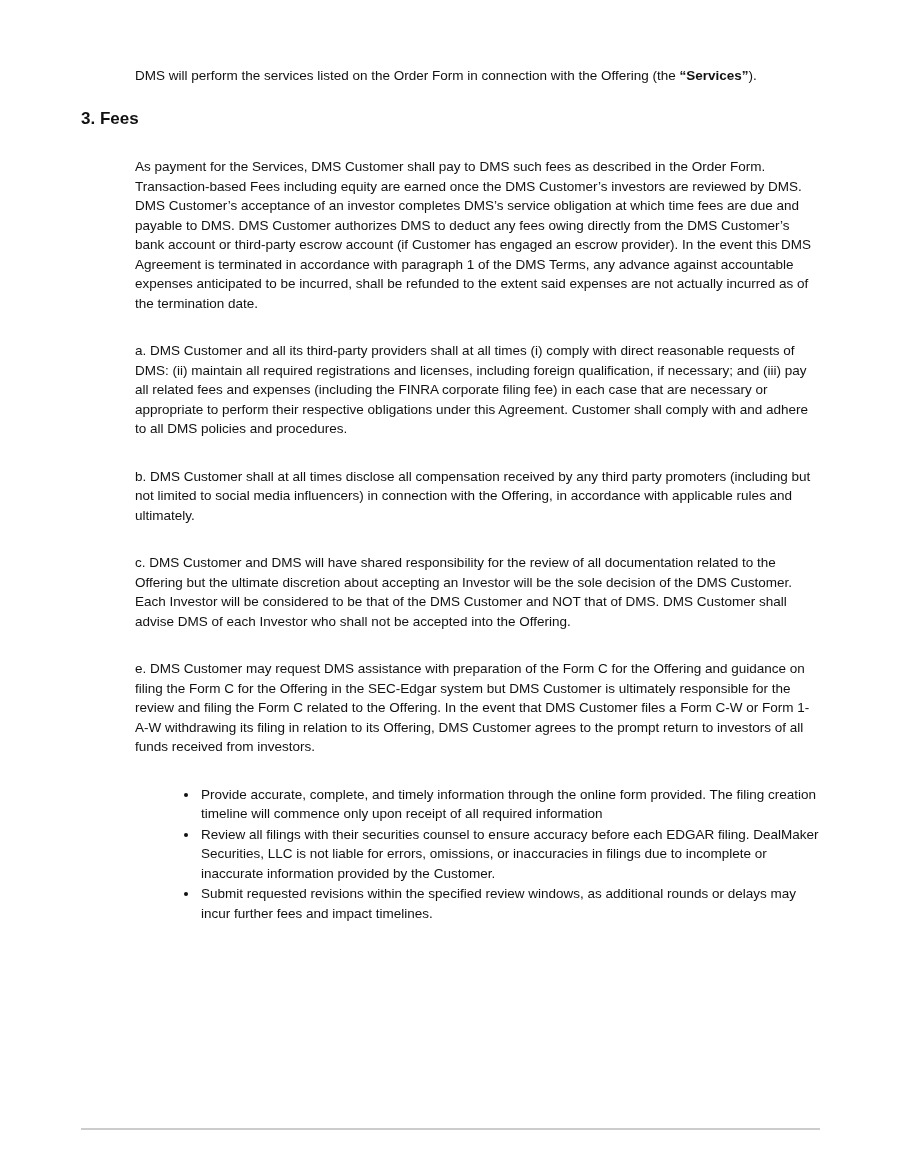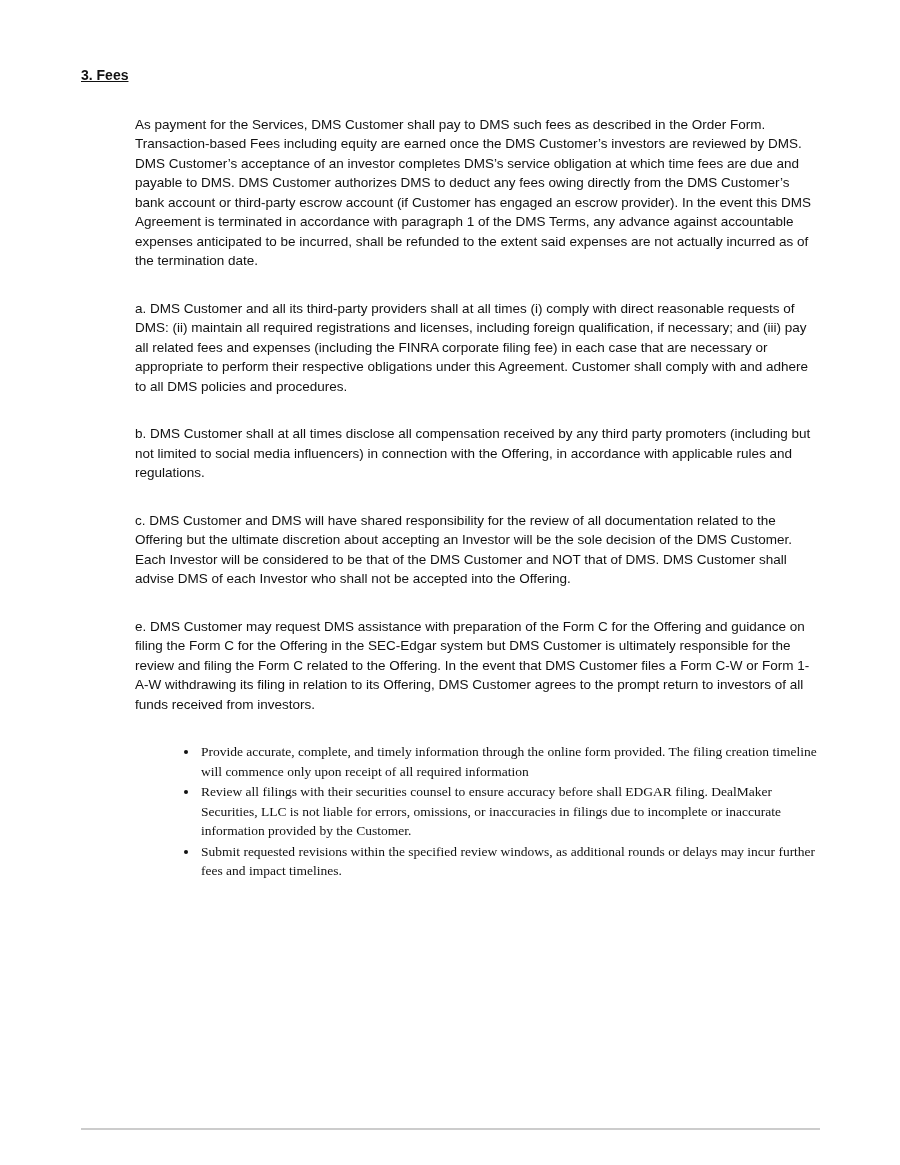--- a/index.html
+++ b/index.html
@@ -22,64 +22,63 @@
     top: 66px;
     width: 740px;
     font-size: 13.5px;
     line-height: 19.5px;
   }
   p { margin: 0 0 28px 0; }
   .indent { margin-left: 54px; }
   .intro { margin-bottom: 23px; }
   .heading {
     font-weight: bold;
-    text-decoration: underline;
-    font-size: 14px;
+    font-size: 17px;
     line-height: 19.5px;
     margin: 0 0 29px 0;
   }
   .bullets {
     margin: 0 0 0 54px;
     padding-left: 64px;
-    font-family: Liberation Serif, serif;
   }
   .bullets li { margin: 0 0 1px 0; padding-left: 2px; }
   .footer-line {
     position: absolute;
     left: 81px;
     width: 739px;
     top: 1128px;
     border-top: 2px solid #cccccc;
   }
   b, strong { font-weight: bold; }
 </style>
 </head>
 <body>
 
 <div class="page">
   <div class="content">
 
+    <p class="indent intro"><span>DMS will perform the services listed on the Order Form in connection with the Offering (the </span><strong>“Services”</strong><span>).</span></p>
 
     <p class="heading">3. Fees</p>
 
     <p class="indent">As payment for the Services, DMS Customer shall pay to DMS such fees as described in the Order Form. Transaction-based Fees including equity are earned once the DMS Customer’s investors are reviewed by DMS. DMS Customer’s acceptance of an investor completes DMS’s service obligation at which time fees are due and payable to DMS.   DMS Customer authorizes DMS to deduct any fees owing directly from the DMS Customer’s bank account or third-party escrow account (if Customer has engaged an escrow provider).  In the event this DMS Agreement is terminated in accordance with paragraph 1 of the DMS Terms, any  advance against accountable expenses anticipated to be incurred, shall be refunded to the extent said expenses are not actually incurred as of the termination date.</p>
 
 
     <p class="indent">a. DMS Customer and all its third-party providers shall at all times (i) comply with direct reasonable requests of DMS: (ii) maintain all required registrations and licenses, including foreign qualification, if necessary; and (iii) pay all related fees and expenses (including the FINRA corporate filing fee) in each case that are necessary or appropriate to perform their respective obligations under this Agreement. Customer shall comply with and adhere to all DMS policies and procedures.</p>
 
-    <p class="indent">b. DMS Customer shall at all times disclose all compensation received by any third party promoters (including but not limited to social media influencers) in connection with the Offering, in accordance with applicable rules and regulations.</p>
+    <p class="indent">b. DMS Customer shall at all times disclose all compensation received by any third party promoters (including but not limited to social media influencers) in connection with the Offering, in accordance with applicable rules and ultimately.</p>
 
     <p class="indent">c. DMS Customer and DMS will have shared responsibility for the review of all documentation related to the Offering but the ultimate discretion about accepting an Investor  will be the sole decision of the DMS Customer. Each Investor will be considered to be that of the DMS Customer and NOT that of DMS. DMS Customer shall advise DMS of each Investor who shall not be accepted into the Offering.</p>
 
 
     <p class="indent">e. DMS Customer may request DMS assistance with preparation of the Form C for the Offering and guidance on filing the Form C for the Offering in the SEC-Edgar system but DMS Customer is ultimately responsible for the review and filing the Form C related to the Offering.  In the event that DMS Customer files a Form C-W or Form 1-A-W withdrawing its filing in relation to its Offering, DMS Customer agrees to the prompt return to investors of all funds received from investors.</p>
 
 
     <ul class="bullets">
       <li>Provide accurate, complete, and timely information through the online form provided. The filing creation timeline will commence only upon receipt of all required information</li>
-      <li>Review all filings with their securities counsel to ensure accuracy before shall EDGAR filing. DealMaker Securities, LLC is not liable for errors, omissions, or inaccuracies in filings due to incomplete or inaccurate information provided by the Customer.</li>
+      <li>Review all filings with their securities counsel to ensure accuracy before each EDGAR filing. DealMaker Securities, LLC is not liable for errors, omissions, or inaccuracies in filings due to incomplete or inaccurate information provided by the Customer.</li>
       <li>Submit requested revisions within the specified review windows, as additional rounds or delays may incur further fees and impact timelines.</li>
     </ul>
 
   </div>
 
   <div class="footer-line"></div>
 </div>
 
 </body></html>

